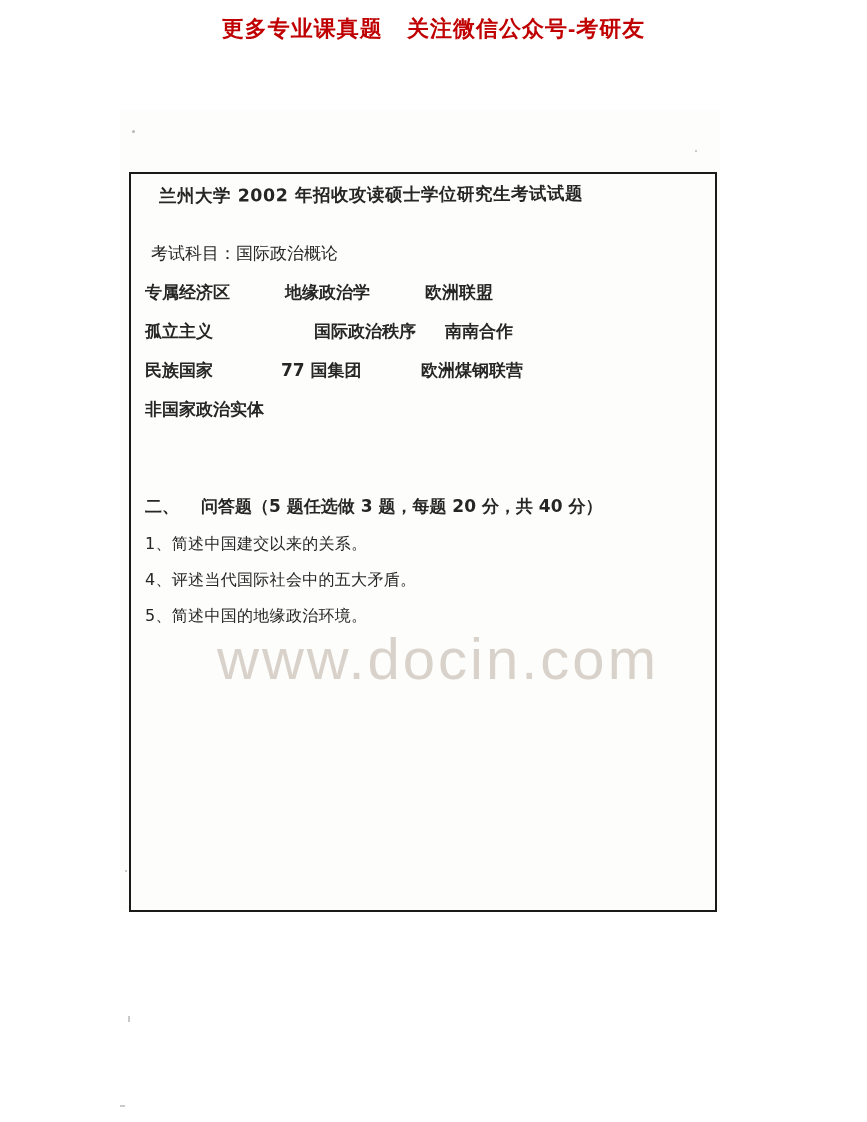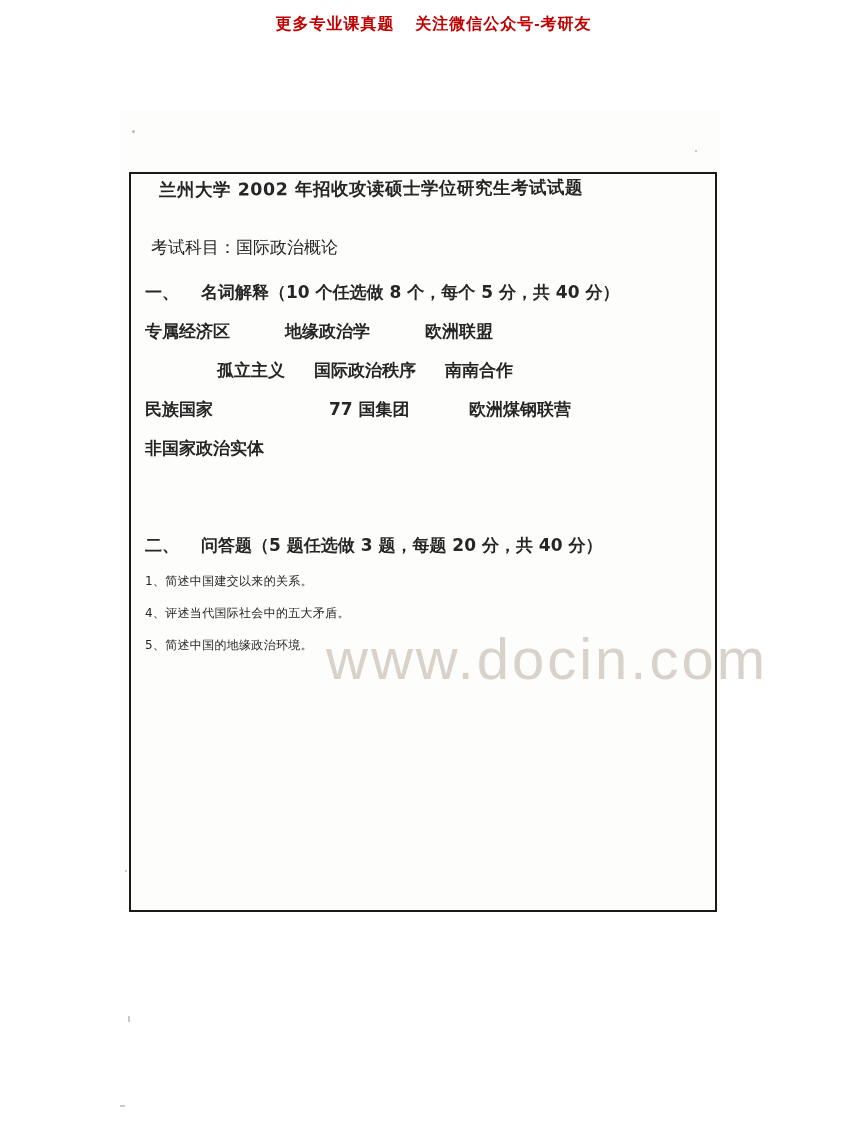--- a/index.html
+++ b/index.html
@@ -17,21 +17,21 @@
 
   
   .banner {
     position: absolute;
     top: 14px;
     left: 0;
     width: 867px;
     text-align: center;
     color: #c00000;
     font-weight: bold;
-    font-size: 16px;
+    font-size: 22px;
     letter-spacing: 1px;
     white-space: nowrap;
   }
   .banner .sep {
     display: inline-block;
     width: 10px;
   }
 
   
   .scan {
@@ -60,21 +60,21 @@
   .speck {
     position: absolute;
     background: #b9b9b9;
     border-radius: 50%;
   }
 
   
   .doc {
     position: absolute;
     left: 145px;
-    top: 178px;
+    top: 184px;
     width: 560px;
     color: #1c1c1c;
     font-family: "DejaVu Sans", sans-serif;
   }
 
   .doc .line {
     white-space: nowrap;
     color: #262626;
   }
 
@@ -112,37 +112,37 @@
     font-size: 17px;
     font-weight: bold;
     margin-bottom: 16px;
     color: #1f1f1f;
   }
   .terms-row span.t {
     display: inline-block;
   }
 
   .q-line {
-    font-size: 12px;
+    font-size: 16px;
     margin-bottom: 15px;
     color: #242424;
     letter-spacing: 0.3px;
   }
 
   .spacer {
     height: 36px;
   }
 
   
   .watermark {
     position: absolute;
     left: 108px;
     top: 625px;
     width: 660px;
-    text-align: right;
+    text-align: center;
     font-size: 58px;
     font-family: "Liberation Sans", sans-serif;
     color: #d8d2cb;
     letter-spacing: 3px;
     white-space: nowrap;
     pointer-events: none;
     user-select: none;
   }
 
   
@@ -167,34 +167,31 @@
   <div class="speck" style="left:5px; top:760px; width:2px; height:2px;"></div>
   <div class="speck" style="left:575px; top:40px; width:2px; height:2px;"></div>
 </div>
 
 <div class="doc">
 
   <div class="line title">兰州大学 2002 年招收攻读硕士学位研究生考试试题</div>
 
   <div class="line meta">考试科目：国际政治概论</div>
 
-  <div class="line section-head">
-    <span class="num">一、</span><span>名词解释（10 个任选做 8 个，每个 5 分，共 40 分）</span>
-  </div>
 
   <div class="line terms-row">
     <span class="t" style="width:140px;">专属经济区</span><span class="t" style="width:140px;">地缘政治学</span><span class="t">欧洲联盟</span>
   </div>
 
   <div class="line terms-row">
-    <span class="t" style="width:140px;text-align:right;">孤立主义</span><span class="t" style="width:160px;text-align:center;">国际政治秩序</span><span class="t">南南合作</span>
-  </div>
-
-  <div class="line terms-row">
-    <span class="t" style="width:136px;">民族国家</span><span class="t" style="width:140px;margin-left:48px;">77 国集团</span><span class="t">欧洲煤钢联营</span>
+    <span class="t" style="width:140px;">孤立主义</span><span class="t" style="width:160px;text-align:center;">国际政治秩序</span><span class="t">南南合作</span>
+  </div>
+
+  <div class="line terms-row">
+    <span class="t" style="width:136px;">民族国家</span><span class="t" style="width:140px;">77 国集团</span><span class="t">欧洲煤钢联营</span>
   </div>
 
   <div class="line terms-row">
     <span class="t">非国家政治实体</span>
   </div>
 
   <div class="spacer"></div>
 
   <div class="line section-head">
     <span class="num">二、</span><span>问答题（5 题任选做 3 题，每题 20 分，共 40 分）</span>

